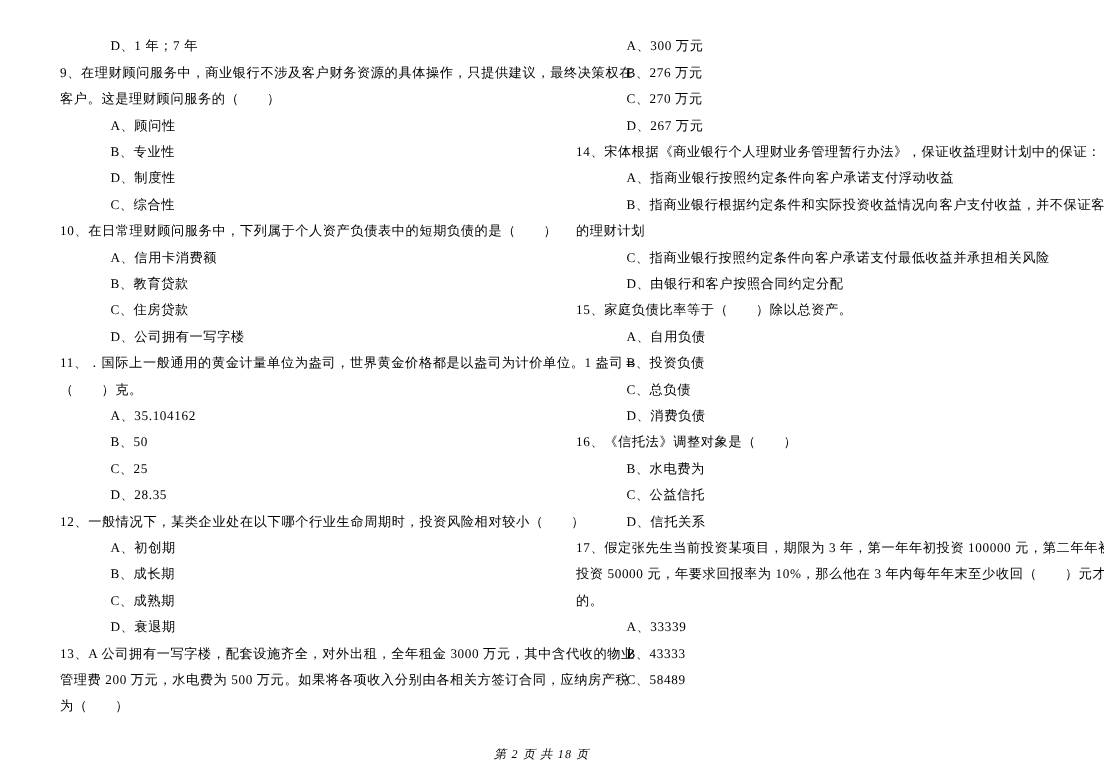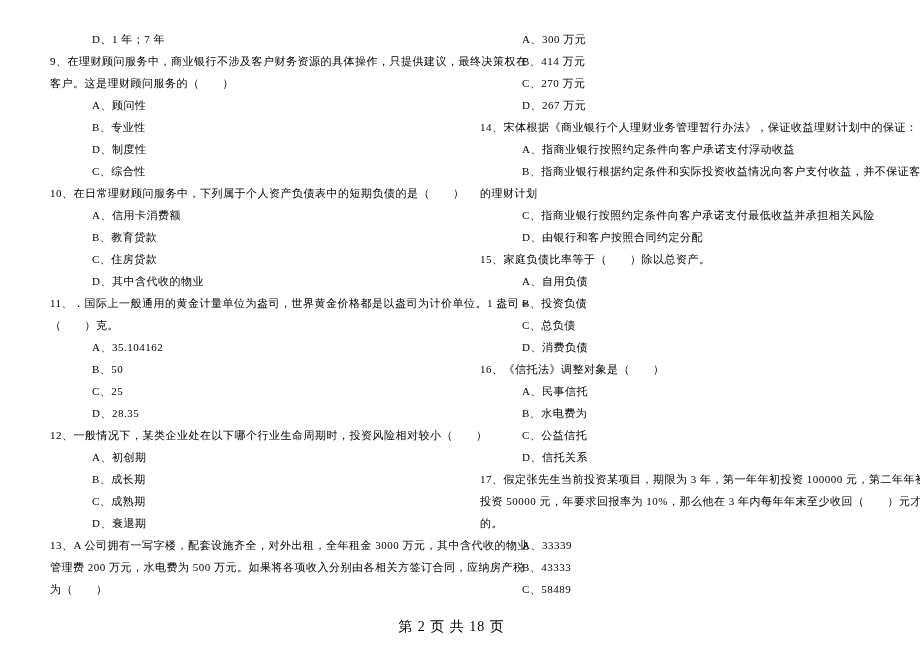--- a/index.html
+++ b/index.html
@@ -36,75 +36,75 @@
     }
     .q-start {
       padding-left: 0;
     }
     .footer {
       position: absolute;
       bottom: 14px;
       left: 0;
       right: 17px;
       text-align: center;
-      font-size: 14px;
+      font-size: 10px;
       letter-spacing: 1px;
+      font-style: italic;
     }
   </style>
 </head>
 <body>
 
 <div class="content">
   <div class="column">
     <div class="line indent2">D、1 年；7 年</div>
     <div class="line q-start">9、在理财顾问服务中，商业银行不涉及客户财务资源的具体操作，只提供建议，最终决策权在</div>
     <div class="line q-start">客户。这是理财顾问服务的（　　）</div>
     <div class="line indent2">A、顾问性</div>
     <div class="line indent2">B、专业性</div>
     <div class="line indent2">D、制度性</div>
     <div class="line indent2">C、综合性</div>
     <div class="line q-start">10、在日常理财顾问服务中，下列属于个人资产负债表中的短期负债的是（　　）</div>
     <div class="line indent2">A、信用卡消费额</div>
     <div class="line indent2">B、教育贷款</div>
     <div class="line indent2">C、住房贷款</div>
-    <div class="line indent2">D、其中含代收的物业</div>
+    <div class="line indent2">D、公司拥有一写字楼</div>
     <div class="line q-start">11、．国际上一般通用的黄金计量单位为盎司，世界黄金价格都是以盎司为计价单位。1 盎司＝</div>
     <div class="line q-start">（　　）克。</div>
     <div class="line indent2">A、35.104162</div>
     <div class="line indent2">B、50</div>
     <div class="line indent2">C、25</div>
     <div class="line indent2">D、28.35</div>
     <div class="line q-start">12、一般情况下，某类企业处在以下哪个行业生命周期时，投资风险相对较小（　　）</div>
     <div class="line indent2">A、初创期</div>
     <div class="line indent2">B、成长期</div>
     <div class="line indent2">C、成熟期</div>
     <div class="line indent2">D、衰退期</div>
     <div class="line q-start">13、A 公司拥有一写字楼，配套设施齐全，对外出租，全年租金 3000 万元，其中含代收的物业</div>
     <div class="line q-start">管理费 200 万元，水电费为 500 万元。如果将各项收入分别由各相关方签订合同，应纳房产税</div>
     <div class="line q-start">为（　　）</div>
   </div>
 
   <div class="column">
     <div class="line indent2">A、300 万元</div>
-    <div class="line indent2">B、414 万元</div>
+    <div class="line indent2">B、276 万元</div>
     <div class="line indent2">C、270 万元</div>
     <div class="line indent2">D、267 万元</div>
     <div class="line q-start">14、宋体根据《商业银行个人理财业务管理暂行办法》，保证收益理财计划中的保证：（　　）</div>
     <div class="line indent2">A、指商业银行按照约定条件向客户承诺支付浮动收益</div>
     <div class="line indent2">B、指商业银行根据约定条件和实际投资收益情况向客户支付收益，并不保证客户本金安全</div>
     <div class="line q-start">的理财计划</div>
     <div class="line indent2">C、指商业银行按照约定条件向客户承诺支付最低收益并承担相关风险</div>
     <div class="line indent2">D、由银行和客户按照合同约定分配</div>
     <div class="line q-start">15、家庭负债比率等于（　　）除以总资产。</div>
     <div class="line indent2">A、自用负债</div>
     <div class="line indent2">B、投资负债</div>
     <div class="line indent2">C、总负债</div>
     <div class="line indent2">D、消费负债</div>
     <div class="line q-start">16、《信托法》调整对象是（　　）</div>
-    <div class="line indent2">A、民事信托</div>
     <div class="line indent2">B、水电费为</div>
     <div class="line indent2">C、公益信托</div>
     <div class="line indent2">D、信托关系</div>
     <div class="line q-start">17、假定张先生当前投资某项目，期限为 3 年，第一年年初投资 100000 元，第二年年初又追加</div>
     <div class="line q-start">投资 50000 元，年要求回报率为 10%，那么他在 3 年内每年年末至少收回（　　）元才是盈利</div>
     <div class="line q-start">的。</div>
     <div class="line indent2">A、33339</div>
     <div class="line indent2">B、43333</div>
     <div class="line indent2">C、58489</div>
   </div>

